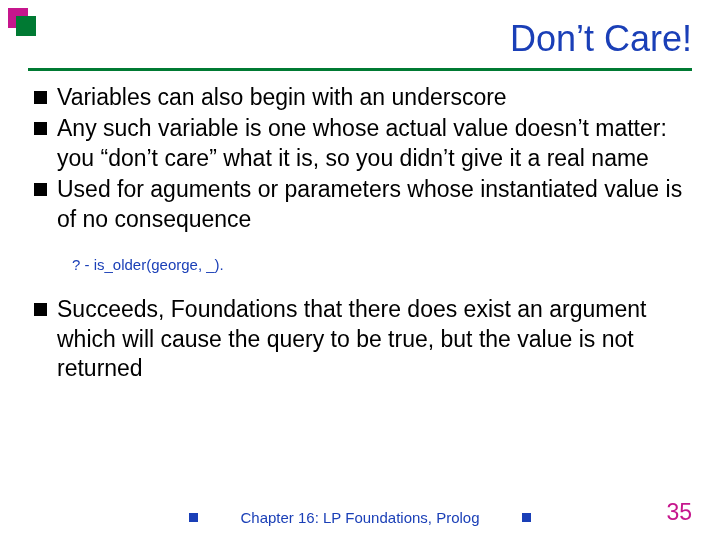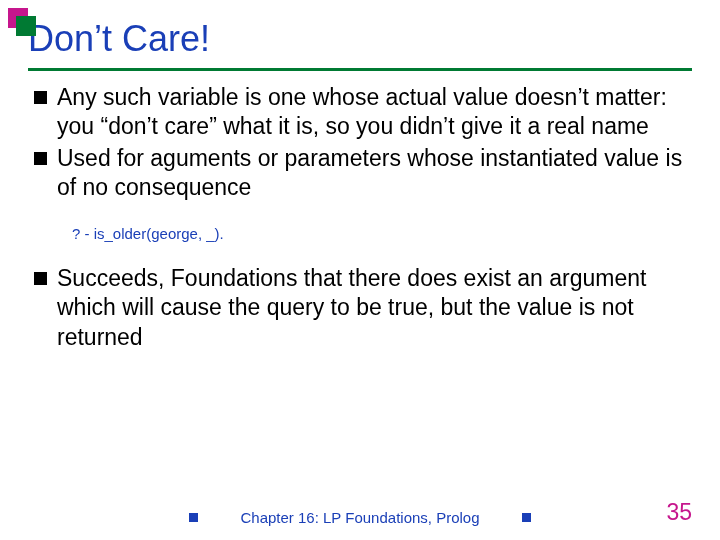--- a/index.html
+++ b/index.html
@@ -32,21 +32,21 @@
   }
   .corner-accent .green {
     position: absolute;
     top: 8px;
     left: 8px;
     width: 20px;
     height: 20px;
     background: #007a33;
   }
   .title {
-    text-align: left;
+    text-align: right;
     color: #1a3fb7;
     font-size: 36px;
     font-weight: 400;
     margin-top: 4px;
     margin-bottom: 8px;
     font-family: Verdana, Arial, sans-serif;
   }
   .rule {
     border: none;
     border-top: 3px solid #007a33;
@@ -118,20 +118,24 @@
   <div class="corner-accent">
     <div class="magenta"></div>
     <div class="green"></div>
   </div>
 
   <h1 class="title">Don’t Care!</h1>
   <hr class="rule">
 
   <div class="content">
 
+    <div class="bullet-item">
+      <div class="bullet"></div>
+      <div class="bullet-text">Variables can also begin with an underscore</div>
+    </div>
 
     <div class="bullet-item">
       <div class="bullet"></div>
       <div class="bullet-text">Any such variable is one whose actual value doesn’t matter: you “don’t care” what it is, so you didn’t give it a real name</div>
     </div>
 
     <div class="bullet-item">
       <div class="bullet"></div>
       <div class="bullet-text">Used for aguments or parameters whose instantiated value is of no consequence</div>
     </div>

